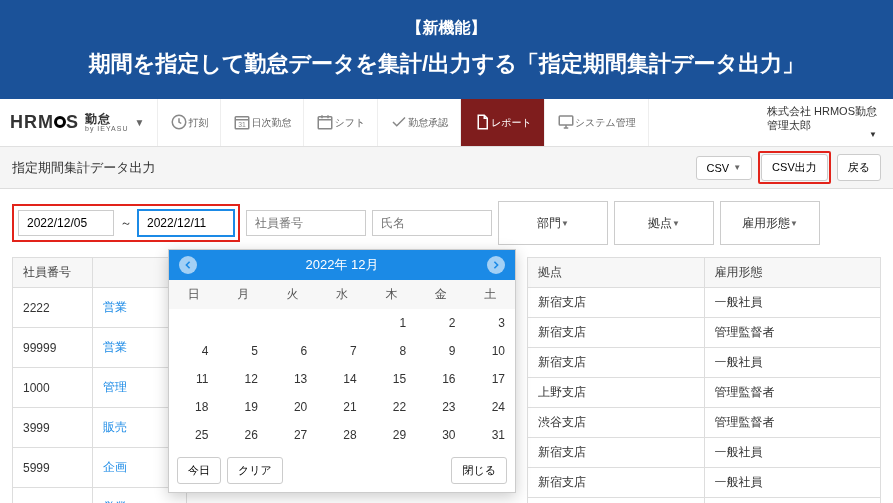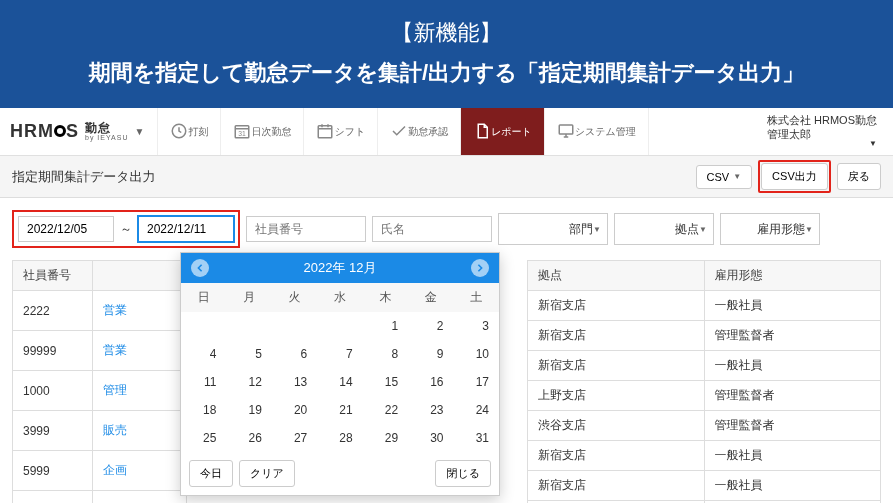--- a/index.html
+++ b/index.html
@@ -1,18 +1,18 @@
 <!DOCTYPE html>
 <html><head>
 <meta charset="utf-8">
 <style>
   * { box-sizing: border-box; margin: 0; padding: 0; }
   body { font-family: "Hiragino Sans", "Meiryo", sans-serif; font-size: 12px; color: #333; background: #fff; width: 893px; height: 503px; overflow: hidden; }
   .banner { background: #1b5299; color: #fff; text-align: center; padding: 18px 0 20px; }
-  .banner-title { font-size: 22px; font-weight: 400; margin-bottom: 10px; }
+  .banner-title { font-size: 16px; font-weight: 700; margin-bottom: 10px; }
   .banner-sub { font-size: 22px; font-weight: 700; }
   .topbar { display: flex; align-items: center; border-bottom: 1px solid #e0e0e0; height: 48px; padding: 0 10px; }
   .logo { font-weight: 900; font-size: 18px; letter-spacing: 1px; display: flex; align-items: center; }
   .logo-o { display: inline-block; width: 12px; height: 12px; border: 3px solid #000; border-radius: 50%; position: relative; top: -1px; }
   .logo-suffix { font-size: 12px; font-weight: 700; margin-left: 6px; line-height: 1; }
   .logo-suffix small { font-size: 7px; display: block; color: #666; font-weight: 400; }
   .caret { margin-left: 6px; font-size: 10px; color: #666; cursor: pointer; }
   .nav { display: flex; margin-left: 12px; height: 100%; }
   .nav-item { display: flex; flex-direction: row; align-items: center; justify-content: center; padding: 0 12px; color: #666; font-size: 10px; cursor: pointer; border-right: 1px solid #eee; }
   .nav-item:first-child { border-left: 1px solid #eee; }
@@ -25,34 +25,34 @@
   .subbar-right { margin-left: auto; display: flex; gap: 6px; align-items: center; }
   .btn { background: #fff; border: 1px solid #ccc; border-radius: 3px; padding: 5px 10px; font-size: 11px; cursor: pointer; display: inline-flex; align-items: center; gap: 4px; }
   .btn .sm-caret { font-size: 8px; color: #666; }
   .redbox { border: 2px solid #e2231a; padding: 1px; border-radius: 2px; }
   .filters { display: flex; gap: 6px; padding: 12px; align-items: center; }
   .date-group { display: flex; align-items: center; border: 2px solid #e2231a; padding: 4px; gap: 4px; }
   .inp { border: 1px solid #ccc; height: 26px; padding: 0 8px; font-size: 12px; background: #fff; }
   .inp.date { width: 96px; }
   .inp.active { border-color: #1b8ae6; box-shadow: 0 0 0 1px #1b8ae6; }
   .tilde { padding: 0 2px; }
-  .sel { border: 1px solid #ccc; height: 32px; padding: 0 6px; background: #fff; font-size: 12px; display: flex; align-items: center; justify-content: flex-end; min-width: 110px; cursor: pointer; }
+  .sel { border: 1px solid #ccc; height: 44px; padding: 0 6px; background: #fff; font-size: 12px; display: flex; align-items: center; justify-content: center; min-width: 110px; cursor: pointer; }
   .sel .sm-caret { font-size: 8px; color: #666; }
   .sel.sm { min-width: 100px; }
   .content { position: relative; padding: 0 12px; }
   table { border-collapse: collapse; width: 100%; }
   th, td { border: 1px solid #ddd; padding: 6px 10px; text-align: left; font-size: 12px; height: 26px; white-space: nowrap; }
   th { background: #f7f7f7; font-weight: 400; color: #444; }
   .linkish { color: #1b8ae6; cursor: pointer; }
   .main-table-wrap { display: flex; gap: 0; }
   .tbl-left { width: 175px; }
   .tbl-left th:first-child, .tbl-left td:first-child { width: 80px; }
   .tbl-right { flex: 1; margin-left: 340px; }
   .tbl-right th, .tbl-right td { width: 50%; }
-  .calendar { position: absolute; left: 180px; top: -8px; width: 320px; background: #fff; border: 1px solid #ccc; box-shadow: 0 4px 14px rgba(0,0,0,0.2); z-index: 10; }
+  .calendar { position: absolute; left: 168px; top: -8px; width: 348px; background: #fff; border: 1px solid #ccc; box-shadow: 0 4px 14px rgba(0,0,0,0.2); z-index: 10; }
   .cal-head { background: #1b8ae6; color: #fff; display: flex; align-items: center; justify-content: space-between; padding: 6px 10px; font-size: 13px; }
   .cal-nav { width: 18px; height: 18px; border-radius: 50%; background: rgba(255,255,255,0.6); display: flex; align-items: center; justify-content: center; font-size: 10px; color: #1b8ae6; cursor: pointer; }
   .cal-grid { width: 100%; border-collapse: collapse; }
   .cal-grid th, .cal-grid td { border: none; text-align: center; padding: 6px 0; font-size: 12px; width: 14.28%; height: 28px; }
   .cal-grid th { color: #555; font-weight: 400; }
   .cal-grid td { cursor: pointer; text-align: right; padding-right: 10px; }
   .cal-foot { display: flex; gap: 6px; padding: 8px; }
   .cal-foot .btn { flex: none; }
   .cal-foot .spacer { flex: 1; }
 </style>

